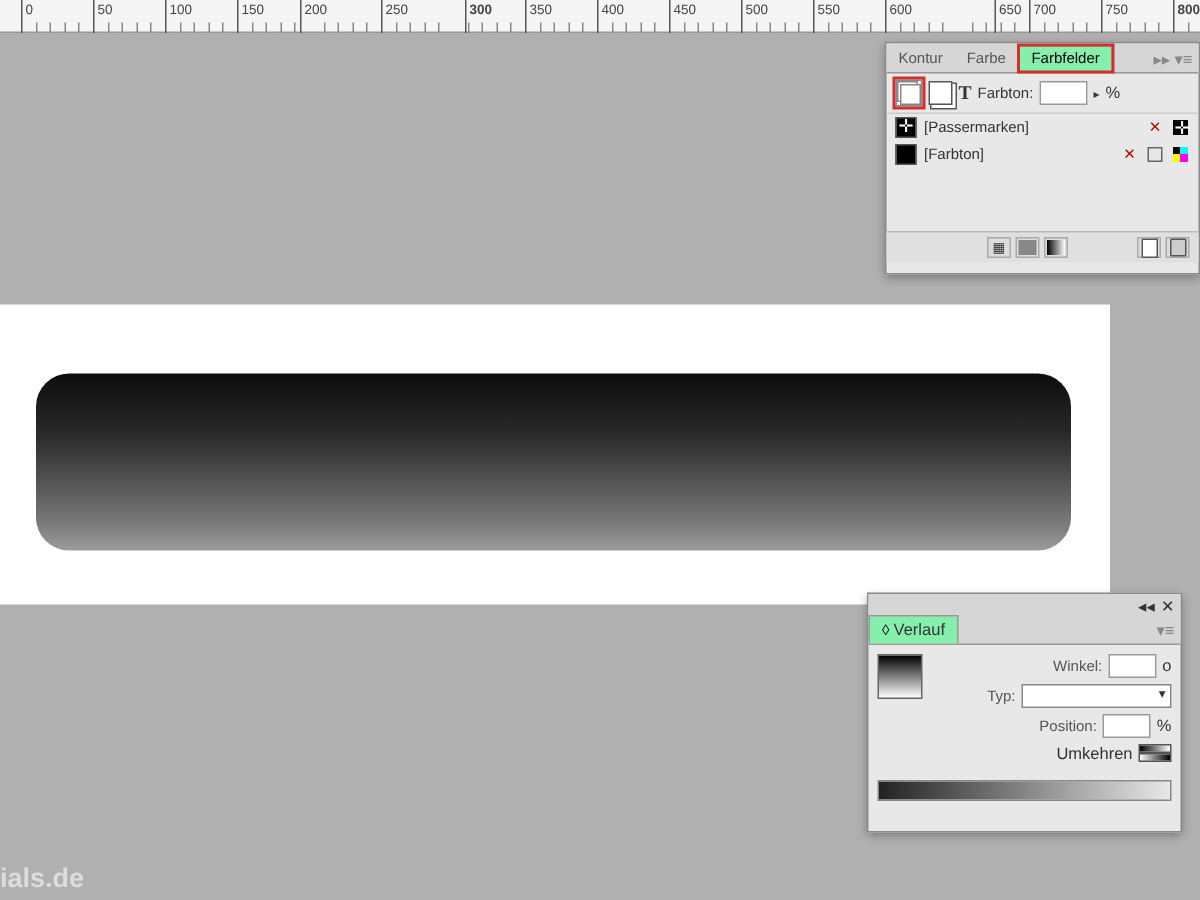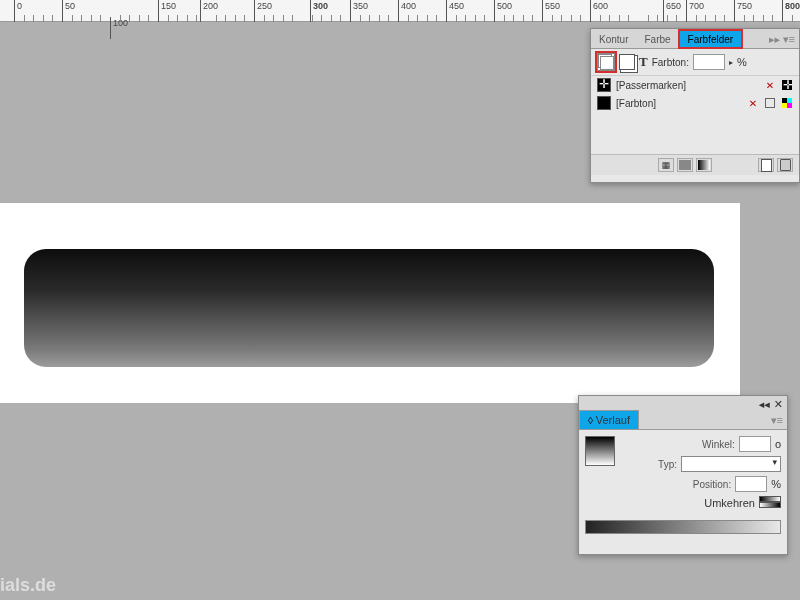--- a/index.html
+++ b/index.html
@@ -7,21 +7,21 @@
 .ruler-h{position:absolute;top:0;left:0;width:800px;height:22px;background:#f5f5f5;border-bottom:1px solid #999;}
 .ruler-h .tick{position:absolute;top:0;height:22px;border-left:1px solid #555;}
 .ruler-h .tick span{position:absolute;top:1px;left:2px;font-size:9px;color:#444;}
 .ruler-h .minor{position:absolute;top:15px;height:7px;border-left:1px solid #888;}
 .canvas{position:absolute;top:203px;left:0;width:740px;height:200px;background:#fff;}
 .shape{position:absolute;top:46px;left:24px;width:690px;height:118px;border-radius:22px;background:linear-gradient(to bottom,#0d0d0d,#2a2a2a 35%,#7a7a7a 85%,#9c9c9c);}
 .panel{position:absolute;background:#e8e8e8;border:1px solid #8a8a8a;box-shadow:0 2px 6px rgba(0,0,0,.3);}
 .swatches{top:28px;right:0;width:210px;height:155px;}
 .tabs{display:flex;background:#d6d6d6;border-bottom:1px solid #999;height:20px;align-items:flex-end;}
 .tab{padding:3px 8px;font-size:10px;color:#555;cursor:pointer;}
-.tab.active{background:#0ea5e9;border:1px solid #999;border-bottom:none;color:#000;}
+.tab.active{background:#86efac;border:1px solid #999;border-bottom:none;color:#000;}
 .tab.hl{outline:2px solid #d32f2f;outline-offset:-1px;}
 .tabs .grip{margin-left:auto;padding:2px 4px;color:#888;}
 .sw-tools{display:flex;align-items:center;gap:4px;padding:4px 6px;border-bottom:1px solid #ccc;}
 .swatch-tiny{width:18px;height:18px;border:1px solid #888;background:#fff;position:relative;}
 .swatch-tiny::before{content:"";position:absolute;top:0;left:0;width:12px;height:12px;background:#fff;border:1px solid #888;}
 .swatch-tiny::after{content:"";position:absolute;bottom:0;right:0;width:12px;height:12px;background:#fff;border:1px solid #888;}
 .fill-box{width:16px;height:16px;border:1px solid #555;background:#fff;box-shadow:2px 2px 0 #fff, 2px 2px 0 1px #555;}
 .type-ic{font-weight:bold;font-size:13px;font-family:Georgia,serif;}
 .tint-lbl{font-size:10px;}
 .tint-field{width:32px;height:16px;border:1px solid #999;background:#fff;}
@@ -78,21 +78,21 @@
     <div class="minor" style="left: 33.2px;"></div>
     <div class="minor" style="left: 42.8px;"></div>
     <div class="minor" style="left: 52.4px;"></div>
     <div class="tick" style="left: 62px;">
       <span>50</span>
     </div>
     <div class="minor" style="left: 71.6px;"></div>
     <div class="minor" style="left: 81.2px;"></div>
     <div class="minor" style="left: 90.8px;"></div>
     <div class="minor" style="left: 100.4px;"></div>
-    <div class="tick" style="left: 110px; margin-top: 17px;">
+    <div class="tick" style="left: 110px;">
       <span>100</span>
     </div>
     <div class="minor" style="left: 119.6px;"></div>
     <div class="minor" style="left: 129.2px;"></div>
     <div class="minor" style="left: 138.8px;"></div>
     <div class="minor" style="left: 148.4px;"></div>
     <div class="tick" style="left: 158px;">
       <span>150</span>
     </div>
     <div class="minor" style="left: 167.6px;"></div>

